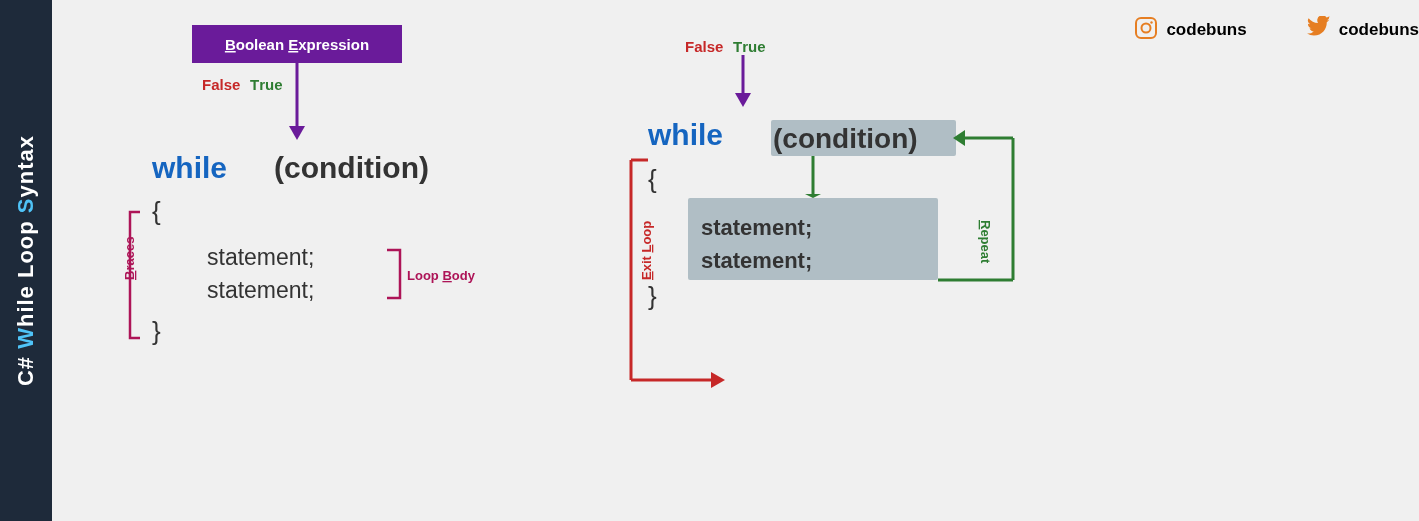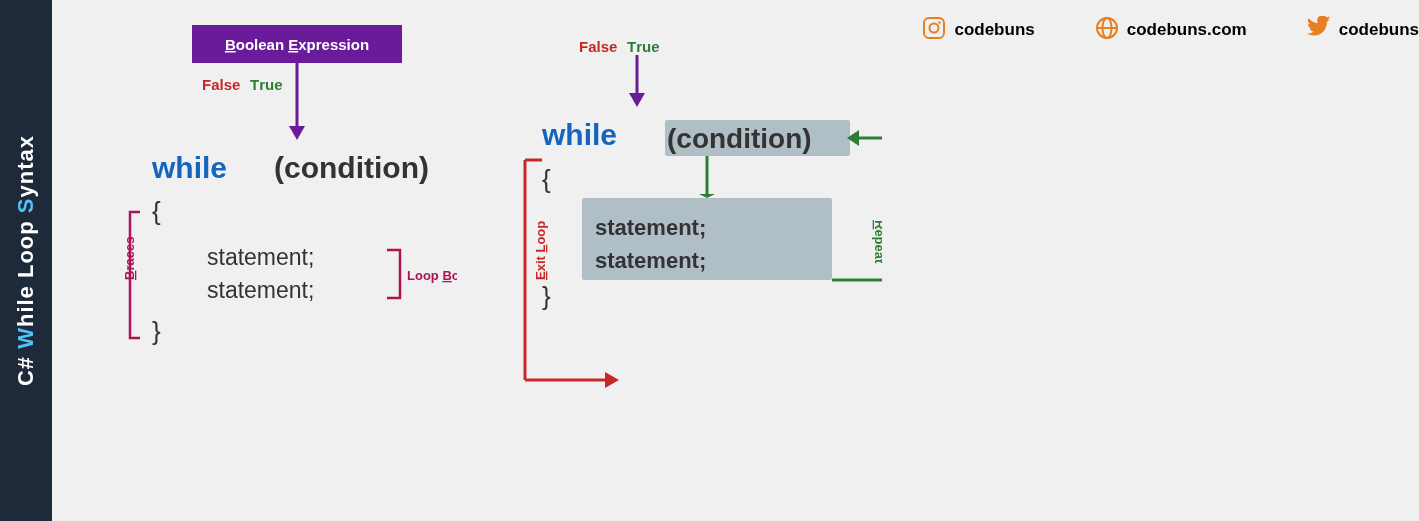--- a/index.html
+++ b/index.html
@@ -213,30 +213,20 @@
           <svg width="24" height="24" viewBox="0 0 24 24" fill="none" stroke="#e67e22" stroke-width="2" stroke-linecap="round" stroke-linejoin="round">
             <rect x="2" y="2" width="20" height="20" rx="5" ry="5"></rect>
             <circle cx="12" cy="12" r="4.5"></circle>
             <circle cx="17.5" cy="6.5" r="1.2" fill="#e67e22" stroke="none"></circle>
           </svg>
         </span>
         <span class="footer-text"><b>codebuns</b></span>
       </div>
       <div class="footer-item">
         <span class="icon">
-          <svg width="24" height="24" viewBox="0 0 24 24" fill="none" stroke="#e67e22" stroke-width="2">
-            <circle cx="12" cy="12" r="10"></circle>
-            <ellipse cx="12" cy="12" rx="4.5" ry="10"></ellipse>
-            <line x1="2" y1="12" x2="22" y2="12"></line>
-          </svg>
-        </span>
-        <span class="footer-text"><b>codebuns.com</b></span>
-      </div>
-      <div class="footer-item">
-        <span class="icon">
           <svg width="24" height="24" viewBox="0 0 24 24" fill="#e67e22">
             <path d="M23 3a10.9 10.9 0 0 1-3.14 1.53A4.48 4.48 0 0 0 22.43.36a9 9 0 0 1-2.88 1.1A4.52 4.52 0 0 0 11.07 7 12.83 12.83 0 0 1 1.64 2.16a4.52 4.52 0 0 0 1.4 6.03A4.49 4.49 0 0 1 .96 7.7v.06a4.52 4.52 0 0 0 3.63 4.43 4.54 4.54 0 0 1-2.04.08 4.52 4.52 0 0 0 4.22 3.14A9.06 9.06 0 0 1 0 17.54a12.8 12.8 0 0 0 6.92 2.02c8.3 0 12.85-6.88 12.85-12.85 0-.2 0-.39-.01-.58A9.17 9.17 0 0 0 22 3.92 9 9 0 0 1 19.14 4.7 4.48 4.48 0 0 0 23 3z"></path>
           </svg>
         </span>
         <span class="footer-text"><b>codebuns</b></span>
       </div>
     </div>
   </div>
 </div>
 

